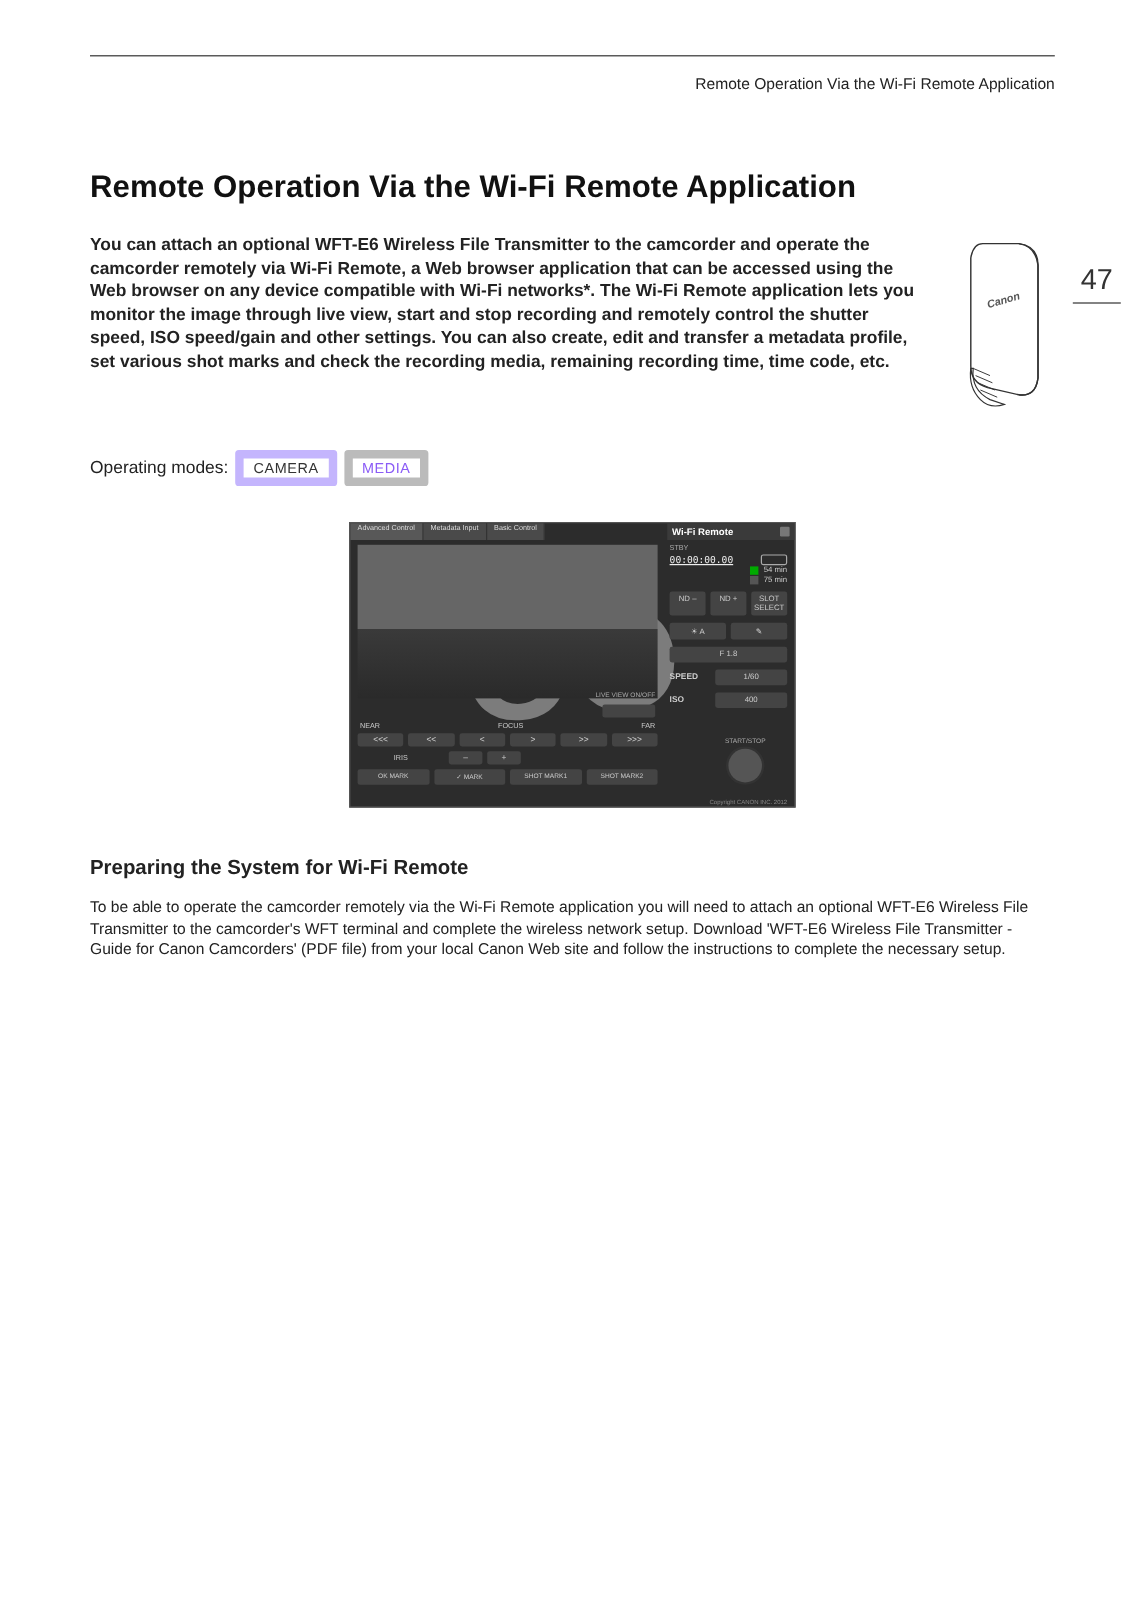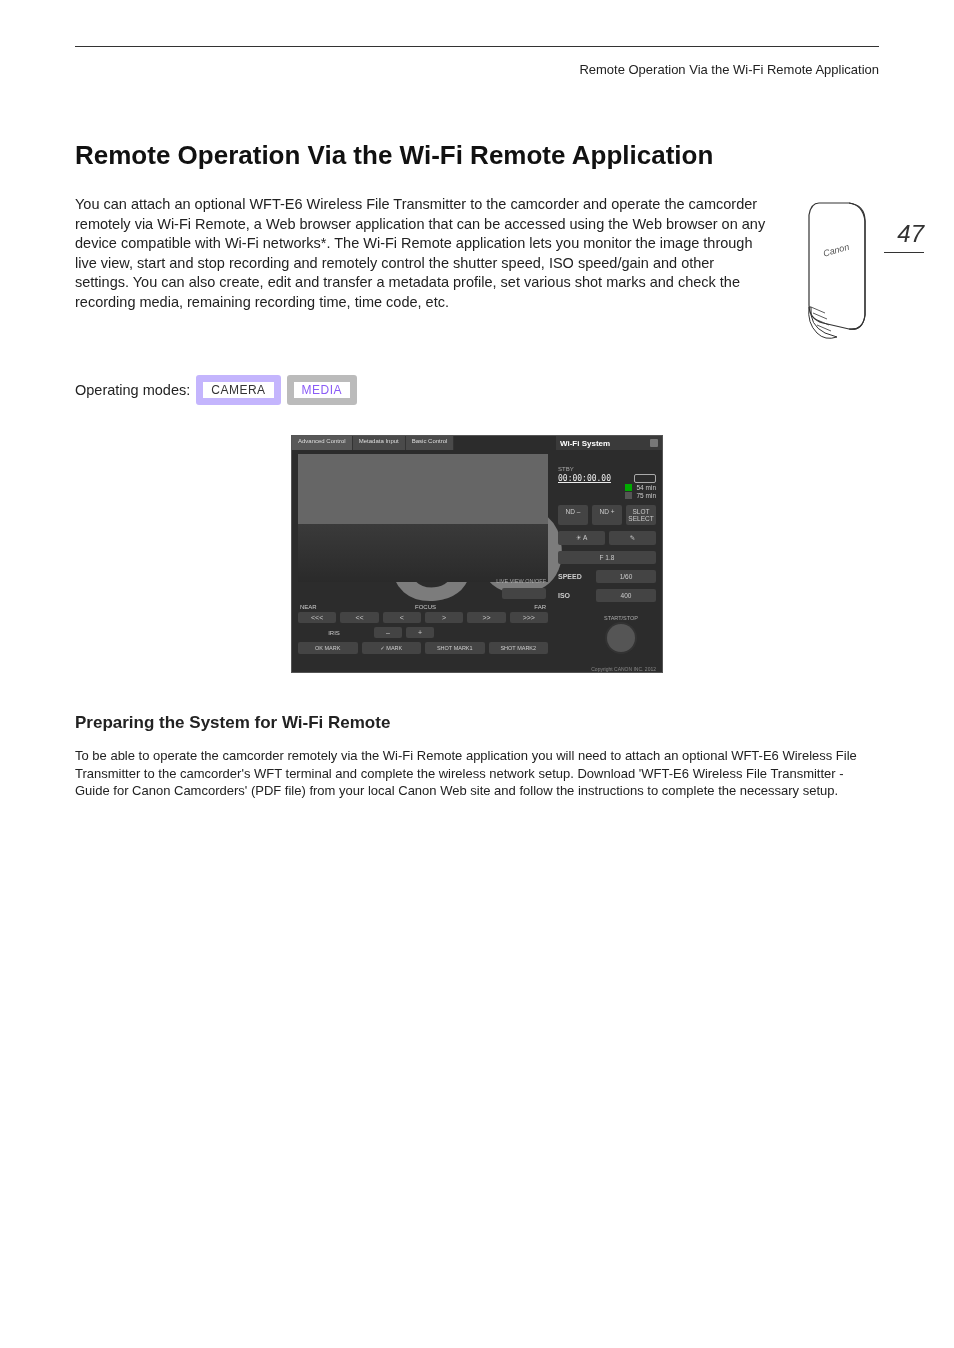--- a/index.html
+++ b/index.html
@@ -1,43 +1,43 @@
 <!DOCTYPE html>
 <html><head>
 <meta charset="utf-8">
 <style>
   * { box-sizing: border-box; margin: 0; padding: 0; }
   html, body { width: 954px; height: 1348px; background: #fff; font-family: Arial, Helvetica, sans-serif; color: #222; }
   .page { position: relative; width: 954px; height: 1348px; padding: 40px 75px 50px 75px; }
   .rule-top { position: absolute; top: 46px; left: 75px; right: 75px; border-top: 1px solid #333; }
   .header-text { position: absolute; top: 62px; right: 75px; font-size: 13px; }
-  .pagenum-block { position: absolute; top: 220px; right: 30px; text-align: right; font-style: italic; }
+  .pagenum-block { position: absolute; top: 220px; right: 20px; text-align: center; }
   .pagenum-block .num { font-size: 24px; font-weight: 400; color: #333; }
   .pagenum-block .u { display: block; border-top: 1px solid #333; margin-top: 4px; width: 40px; margin-left: auto; }
   .content { position: absolute; top: 140px; left: 75px; right: 75px; }
   h1 { font-size: 26px; font-weight: 700; color: #111; margin-bottom: 24px; }
-  .intro-row { display: flex; gap: 18px; }
+  .intro-row { display: flex; gap: 18px; font-weight: bold; }
   .intro-text { flex: 1; font-size: 14.5px; line-height: 1.35; }
   .device-illus { width: 90px; height: 150px; flex: 0 0 90px; }
   .footnote { font-size: 12.5px; line-height: 1.3; margin-top: 4px; padding-left: 12px; text-indent: -8px; }
   .op-row { margin-top: 30px; font-size: 14.5px; display: flex; align-items: center; gap: 6px; }
   .mode-box { display: inline-block; border: 7px solid #c4b5fd; border-radius: 3px; padding: 1px 8px; font-size: 12px; letter-spacing: 0.5px; font-family: Arial, sans-serif; }
   .mode-camera { color: #333; }
   .mode-media { color: #8b5cf6; border-color: #bbb; }
   
   .screenshot { width: 372px; height: 238px; margin: 30px auto 10px auto; background: #2c2c2c; border: 1px solid #555; position: relative; font-size: 7px; color: #ccc; font-family: Arial, sans-serif; }
   .ss-tabs { display: flex; height: 14px; }
   .ss-tab { flex: 0 0 auto; padding: 2px 6px; background: #4a4a4a; border-right: 1px solid #333; font-size: 6px; color: #ddd; }
   .ss-tab.active { background: #585858; }
   .ss-lang { margin-left: auto; padding: 2px 6px; background: #4a4a4a; font-size: 6px; }
   .ss-title-bar { position: absolute; top: 0; right: 0; width: 106px; height: 14px; background: #3a3a3a; color: #fff; font-weight: bold; font-size: 8px; padding: 1px 4px; display:flex; align-items:center; justify-content:space-between;}
   .ss-title-bar .lock { width:8px; height:8px; background:#777; border-radius:1px; }
   .ss-main { position: absolute; top: 14px; left: 0; width: 262px; bottom: 10px; }
   .ss-live { width: 250px; height: 128px; margin: 4px 6px; background: linear-gradient(#666 0%, #666 55%, #3a3a3a 55%, #2a2a2a 100%); position: relative; }
-  .ss-side { position: absolute; top: 14px; right: 0; width: 110px; bottom: 10px; padding: 16px 6px; margin-left: 32px; }
+  .ss-side { position: absolute; top: 14px; right: 0; width: 110px; bottom: 10px; padding: 4px 6px; margin-left: 32px; }
   .ss-side .stby { font-size: 6px; color:#aaa; }
   .ss-side .tc-row { display:flex; justify-content:space-between; align-items:flex-start; margin-top:2px; }
   .ss-side .tc { font-family:monospace; font-size:8px; color:#eee; text-decoration:underline; }
   .ss-side .bat { width:22px; height:9px; border:1px solid #aaa; border-radius:2px; position:relative; }
   .ss-side .media-line { display:flex; justify-content:flex-end; gap:4px; font-size:6.5px; margin-top:1px; }
   .ss-side .media-line .slot-ico { width:7px; height:7px; background:#0a0; display:inline-block; }
   .ss-ndrow, .ss-wbrow, .ss-frow, .ss-sprow, .ss-isorow { display:flex; gap:4px; margin-top:6px; }
   .ss-chip { flex:1; background:#444; text-align:center; padding:3px 0; font-size:6.5px; border-radius:2px; }
   .ss-half { width:48%; }
   .ss-row-lbl { width:34px; background:transparent; font-weight:bold; padding:3px 0; font-size:7px; }
@@ -101,21 +101,21 @@
     <div class="screenshot">
       <div class="watermark">CO</div>
 
       <div class="ss-tabs">
         <div class="ss-tab active">Advanced Control</div>
         <div class="ss-tab">Metadata Input</div>
         <div class="ss-tab">Basic Control</div>
         <div class="ss-lang"><span>English</span> ▾</div>
       </div>
       <div class="ss-title-bar">
-        <span>Wi-Fi System</span>
+        <span>Wi-Fi Remote</span>
         <span class="lock"></span>
       </div>
 
       <div class="ss-main">
         <div class="ss-live"></div>
 
         <div class="ss-controls">
           <div class="ss-lvoo">LIVE VIEW ON/OFF</div>
           <div class="ss-lv-toggle"></div>
 

